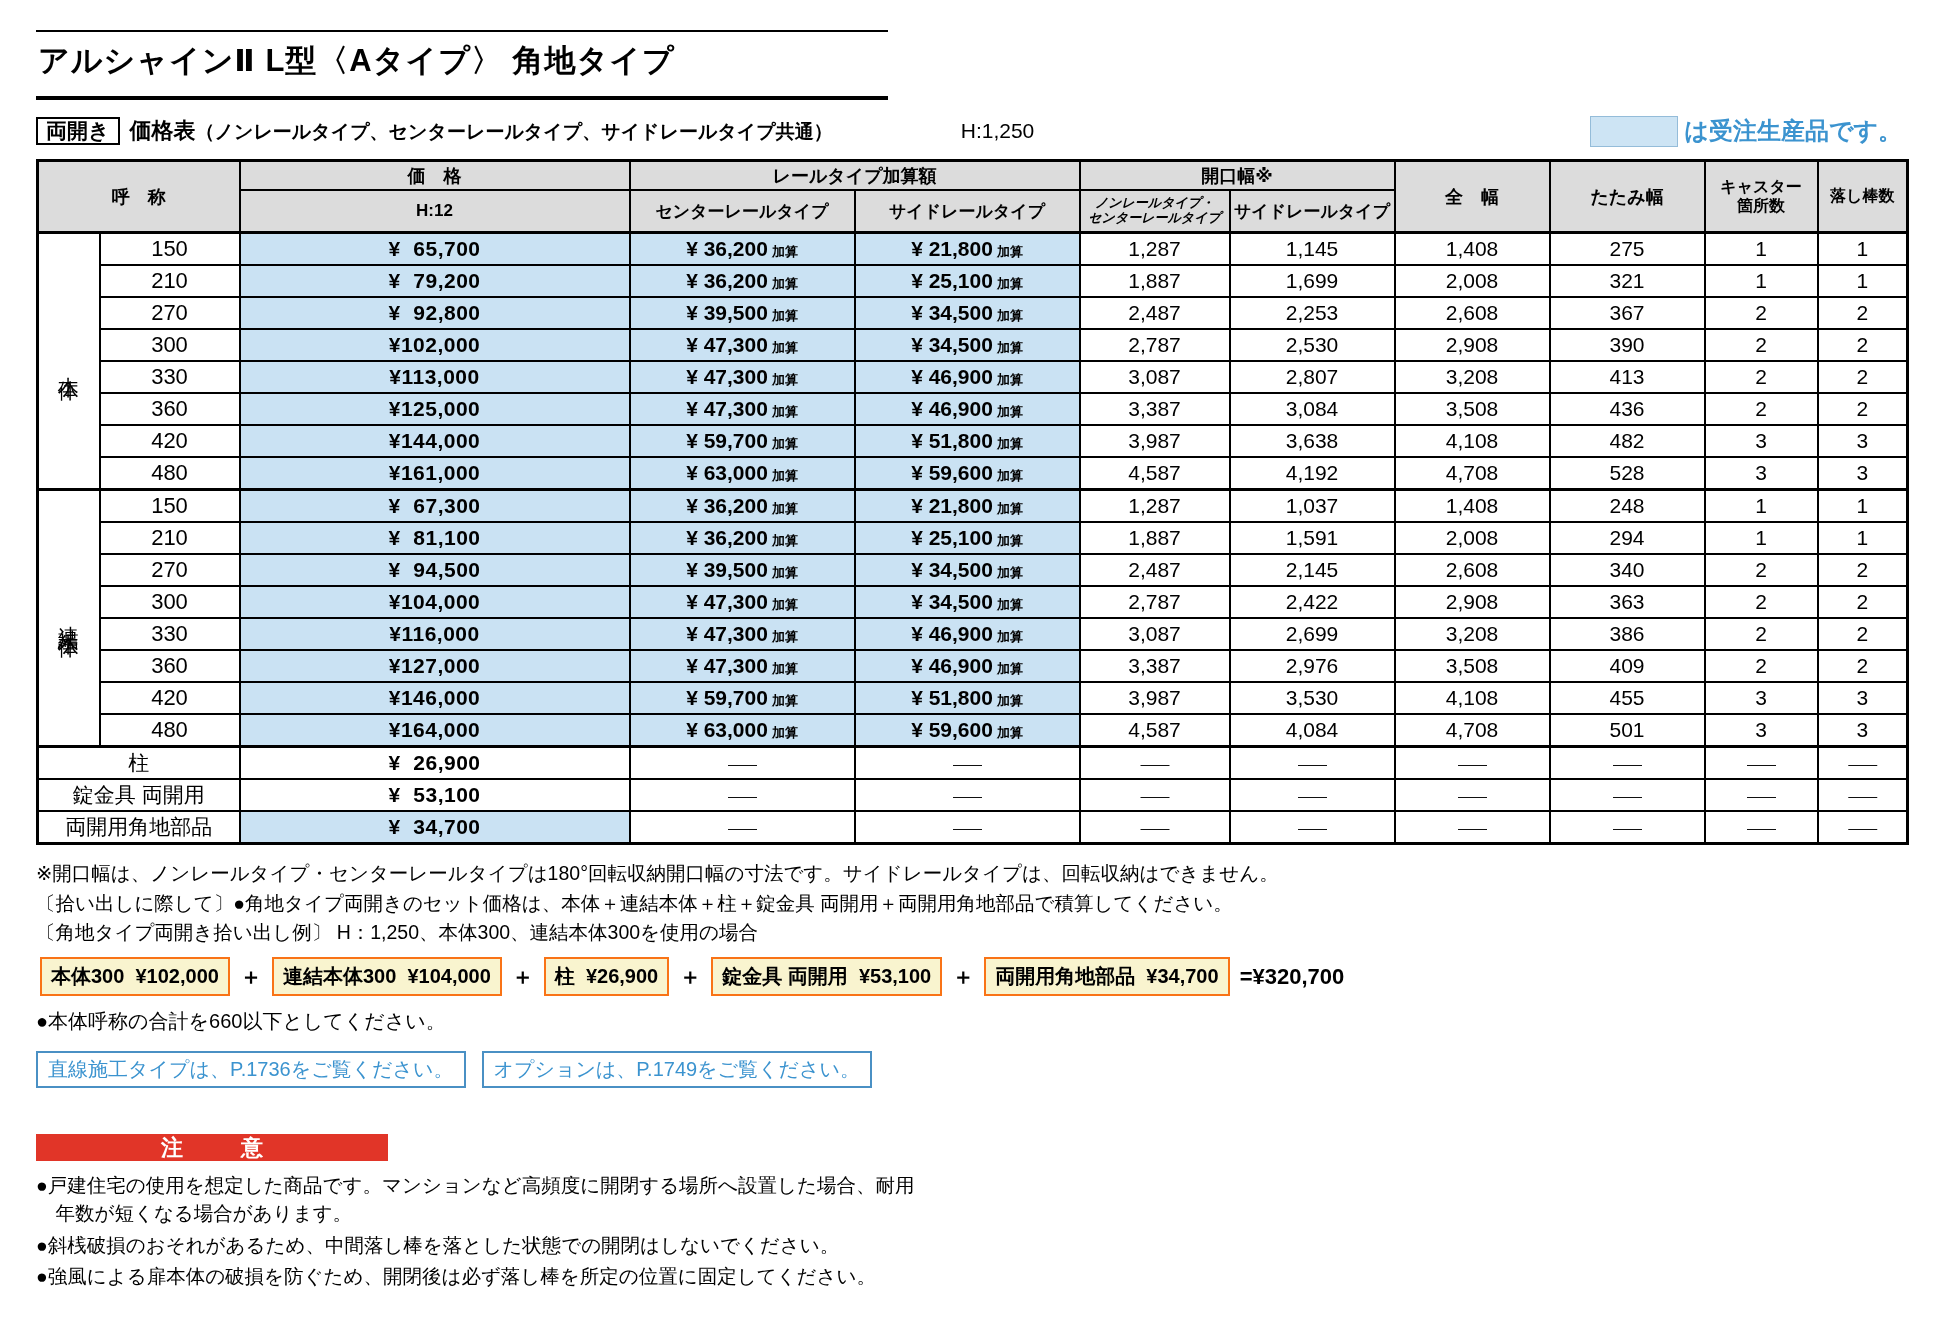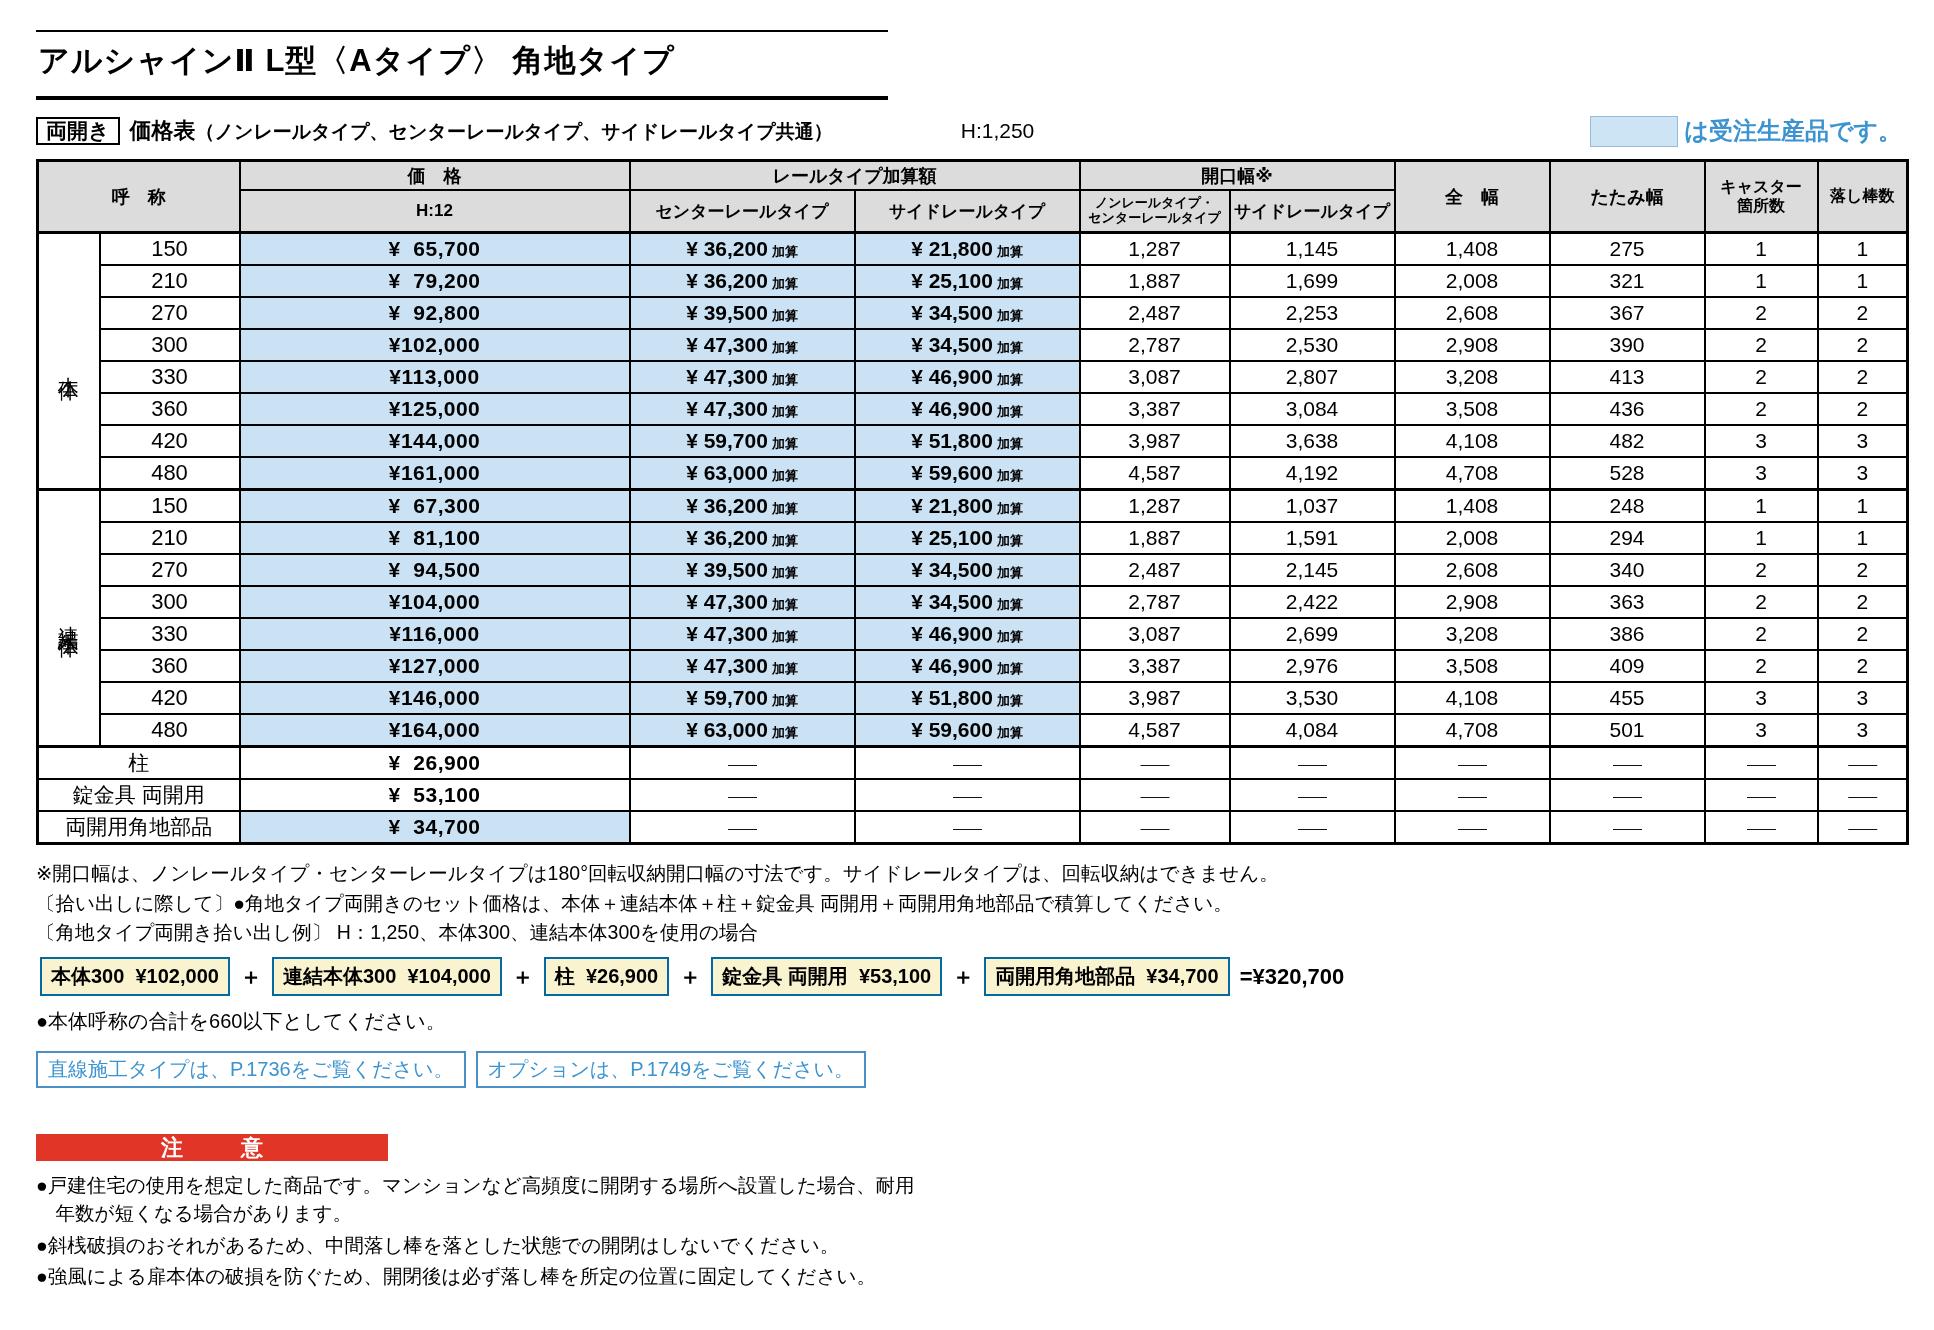--- a/index.html
+++ b/index.html
@@ -47,21 +47,21 @@
     border:3px solid #000;
   }
   table.price th,table.price td{
     border:2px solid #000;
     text-align:center;vertical-align:middle;
     padding:0 3px;overflow:hidden;
   }
   table.price thead th{background:#dcdcdc;font-weight:bold;}
   .h-row1 th{height:27px;font-size:18px;}
   .h-row2 th{height:40px;font-size:17px;}
-  th.small2{font-size:13px;line-height:1.15;white-space:pre-line;}
+  th.small2{font-size:13px;line-height:1.15;white-space:pre-line;font-style:italic;}
   th.mid2{font-size:16px;line-height:1.15;white-space:pre-line;}
   .h-row2 th{border-bottom:3px solid #000;}
   th.span2{border-bottom:3px solid #000;}
   tbody td{height:30px;font-size:21px;white-space:pre;}
   td.blue{background:#cae2f3;}
   td.cell-name{font-size:22px;}
   td.cell-price{font-weight:bold;letter-spacing:0.5px;}
   td.cell-kasan{font-weight:bold;}
   td.cell-kasan .kasan, td.cell-price .kasan{
     font-size:13px;font-weight:bold;margin-left:4px;letter-spacing:0;
@@ -78,29 +78,29 @@
   td.cell-extra-name{font-size:21px;}
   
   .notes{margin-top:15px;font-size:19.5px;line-height:1.42;}
   .note-line{margin:2px 0;}
   
   .formula-row{
     display:flex;align-items:center;
     margin:10px 0 4px 4px;gap:10px;
   }
   .formula-box{
-    background:#f9f4cf;border:2px solid #0369a1;
+    background:#f9f4cf;border:2px solid #f97316;
     font-size:20px;font-weight:bold;
     padding:4px 9px;white-space:pre;
   }
   .formula-plus{font-size:22px;font-weight:bold;}
   .formula-result{font-size:22px;font-weight:bold;}
   .note-bullet{margin-top:12px;font-size:20px;}
   
-  .links-row{display:flex;gap:10px;margin-top:16px;}
+  .links-row{display:flex;gap:16px;margin-top:16px;}
   .link-box{
     border:2px solid #4a90c4;color:#3b93cf;
     font-size:20px;padding:3px 10px;background:#fff;
   }
   
   .caution{margin-top:46px;}
   .caution-title{
     width:352px;height:27px;background:#e13528;
     color:#fff;font-size:22px;font-weight:bold;
     display:flex;align-items:center;justify-content:center;

